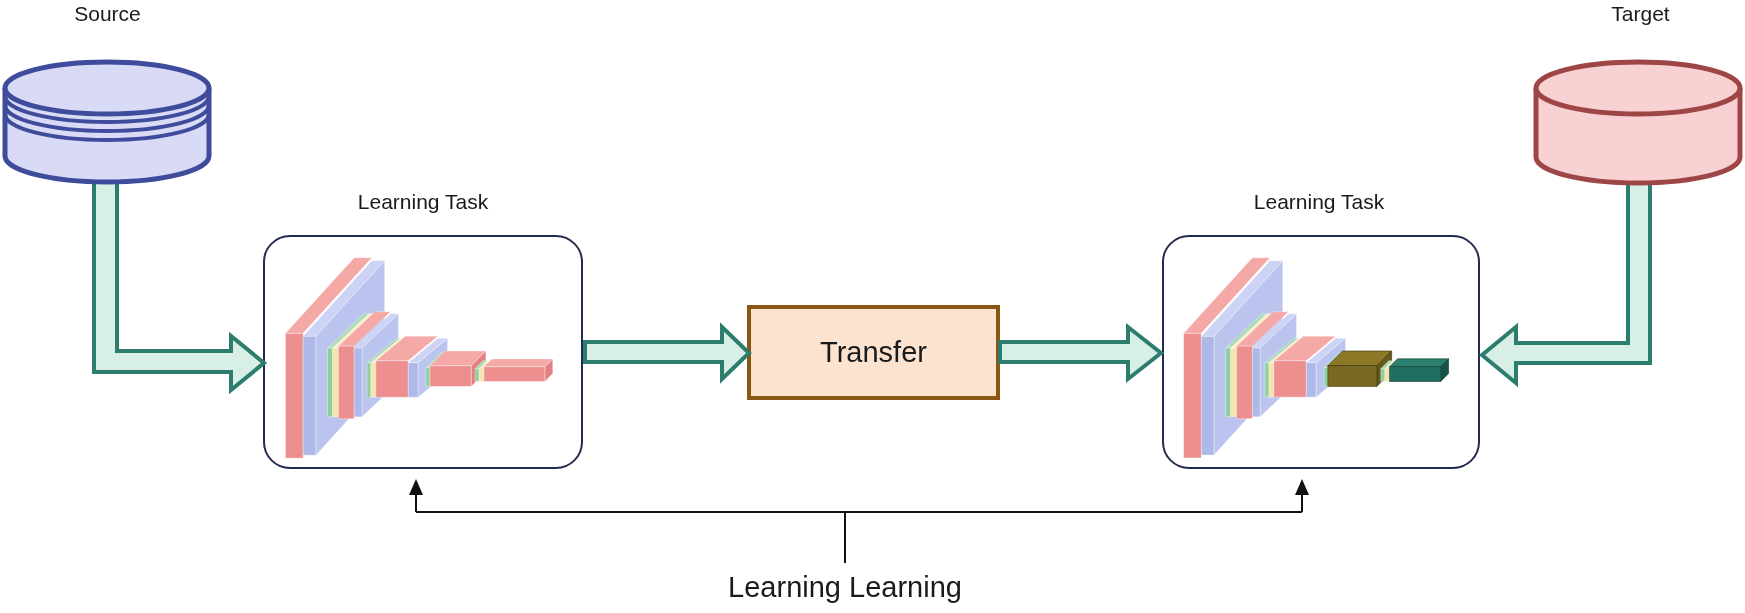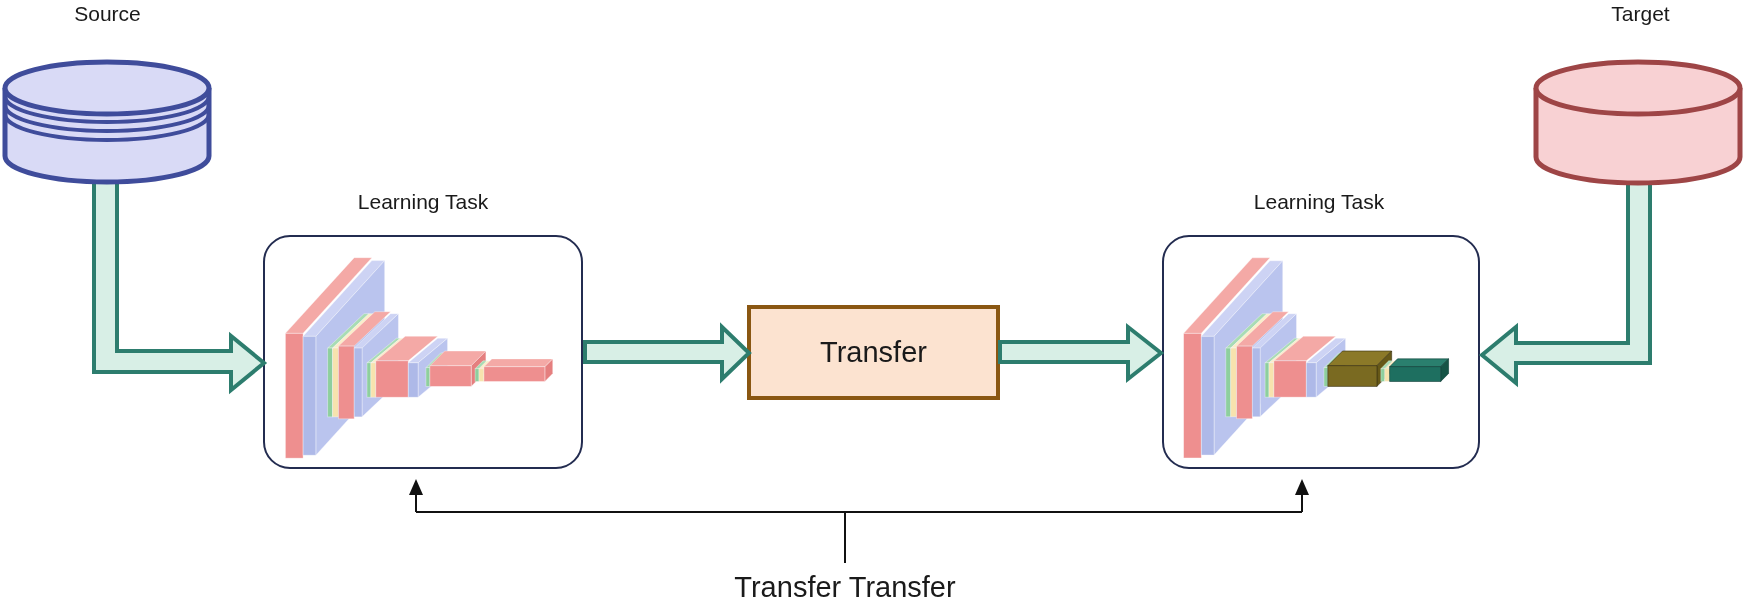--- a/index.html
+++ b/index.html
@@ -65,21 +65,21 @@
 </style>
 </head>
 <body>
 
 <div class="canvas">
 
   <div class="lbl source-lbl">Source</div>
   <div class="lbl target-lbl">Target</div>
   <div class="lbl lt-left">Learning Task</div>
   <div class="lbl lt-right">Learning Task</div>
-  <div class="lbl transfer-lbl">Transfer Transfer</div>
+  <div class="lbl transfer-lbl">Learning Learning</div>
 
   <div class="task-box left">
     <svg viewBox="0 0 320 234">
       <g class="cnn-light">
 
         <polygon class="t-red" points="20,98 90,21 108,21 38,98"></polygon>
         <rect class="f-red" x="20" y="98" width="18" height="127"></rect>
         <polygon class="t-blue" points="38,101 108,24 121,24 51,101"></polygon>
         <polygon class="s-blue" points="51,101 121,24 121,145 51,222"></polygon>
         <rect class="f-blue" x="38" y="101" width="13" height="121"></rect>

